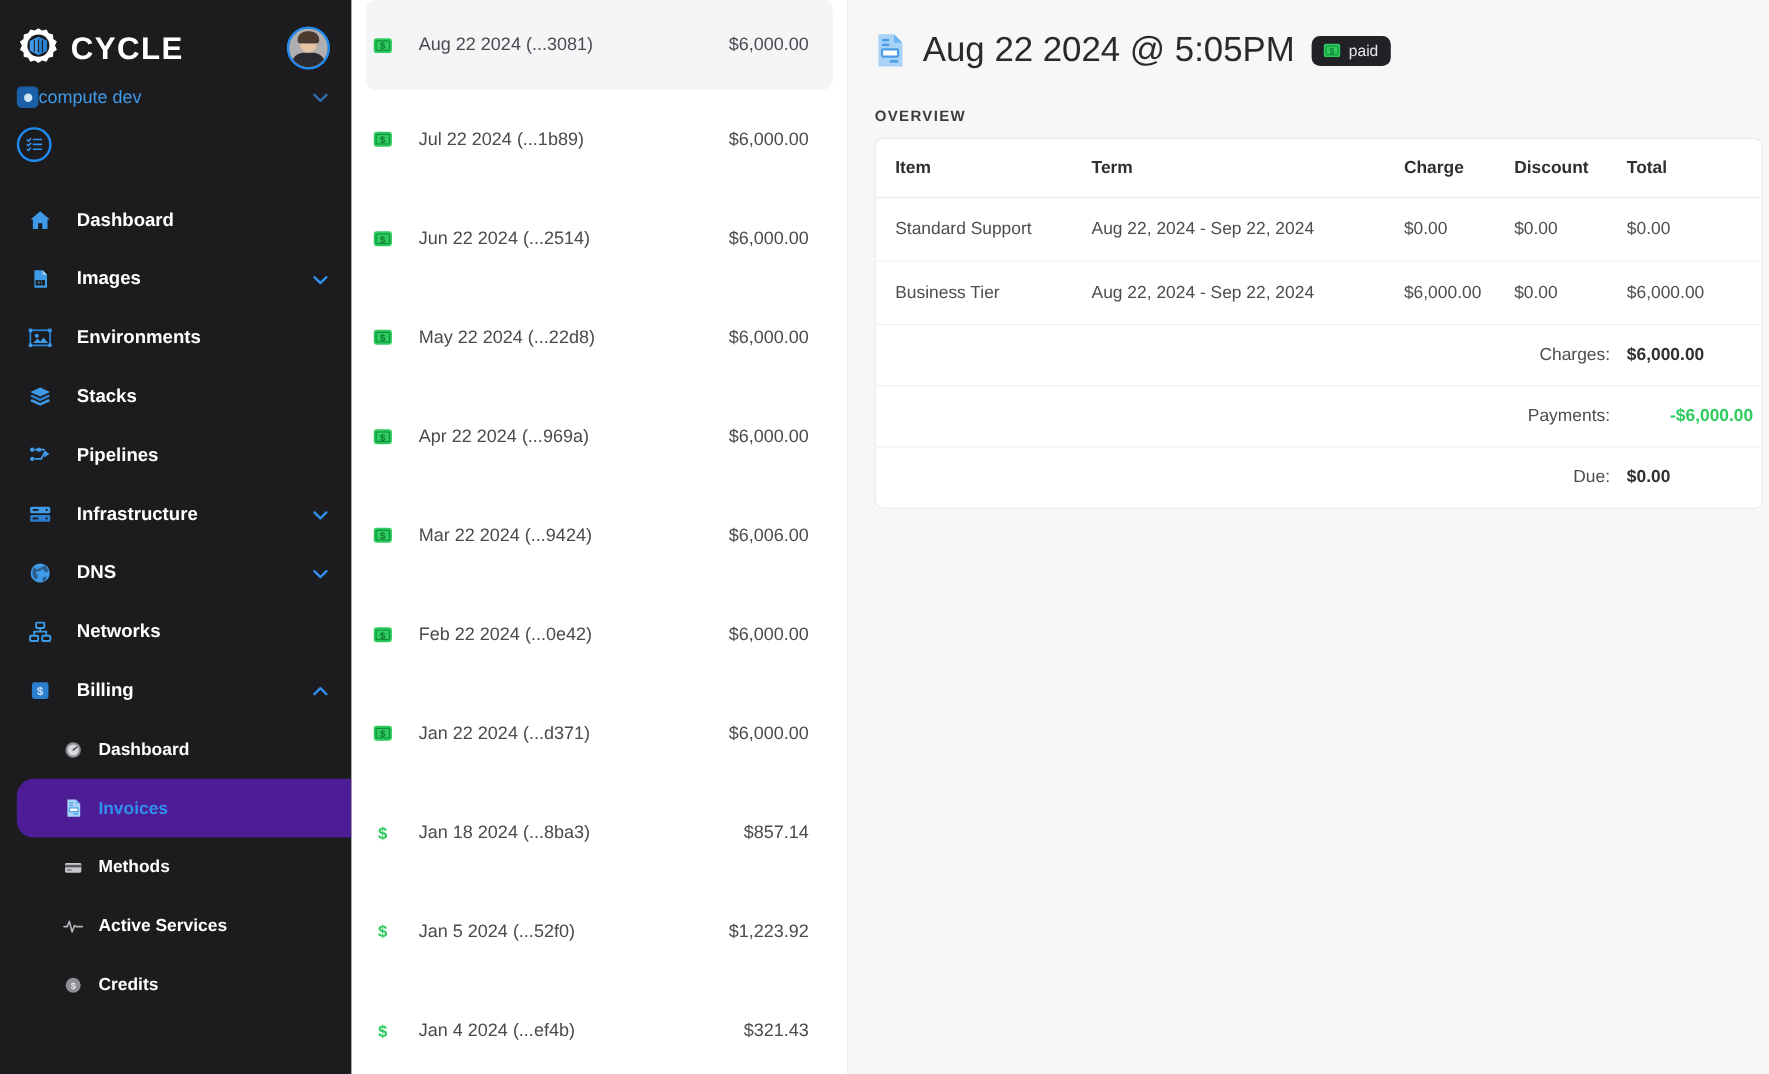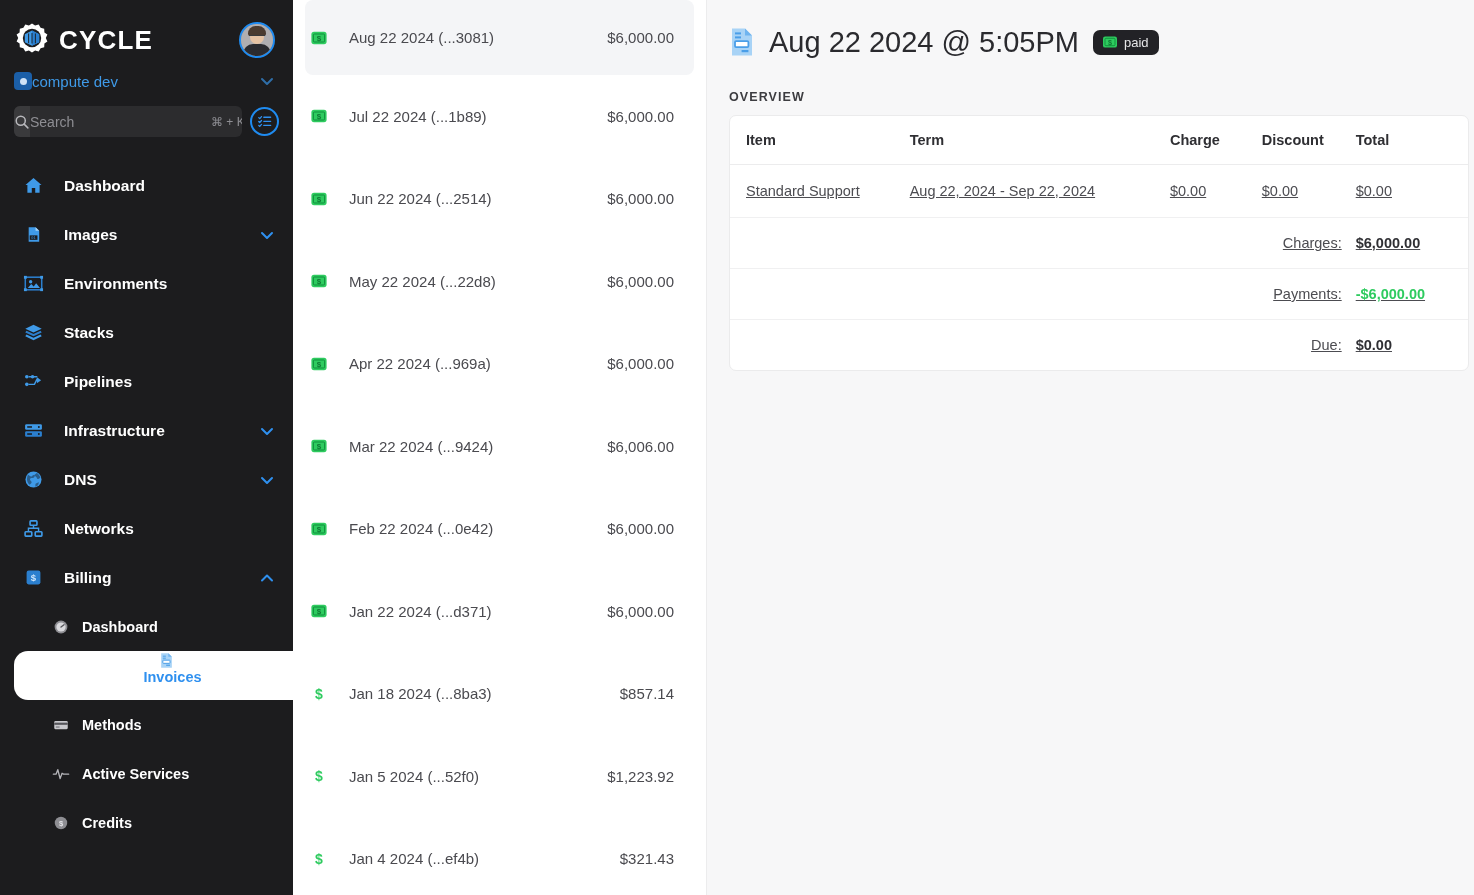--- a/index.html
+++ b/index.html
@@ -65,22 +65,22 @@
   .nav-item .lbl { color: #ffffff; font-size: 15.5px; font-weight: bold; flex: 1;
                    white-space: nowrap; }
   .nav-item.active-parent .lbl { color: #ffffff; }
 
   .sub { }
   .sub-item { display: flex; align-items: center; height: 49px; padding-left: 52px;
               cursor: pointer; position: relative; }
   .sub-item .ico { width: 18px; flex: 0 0 18px; display: flex; align-items: center;
                    justify-content: center; margin-right: 12px; }
   .sub-item .lbl { color: #ffffff; font-size: 14.5px; font-weight: bold; }
-  .sub-item.selected { background: #ffffff; border-radius: 14px 0 0 14px;
-                       margin-left: 14px; padding-left: 38px; flex-direction: column; }
+  .sub-item.selected { background: #4c1d95; border-radius: 14px 0 0 14px;
+                       margin-left: 14px; padding-left: 38px; }
   .sub-item.selected .lbl { color: #2f90ef; }
 
   
   .listcol { width: 414px; min-width: 414px; height: 895px; background: #ffffff;
              position: relative; overflow: hidden; border-right: 1px solid #ececed; }
   .inv-row { height: 82.5px; display: flex; align-items: center; padding: 0 32px 0 18px;
              cursor: pointer; }
   .inv-row.selected { background: #f4f5f7; border-radius: 8px;
                       margin: 0 12px; padding: 0 20px 0 6px; height: 75px; }
   .inv-badge { width: 16px; height: 16px; flex: 0 0 16px; margin-right: 22px;
@@ -101,31 +101,31 @@
 
   .section-label { color: #3c3c40; font-size: 12.5px; font-weight: bold;
                    letter-spacing: 1.1px; margin-top: 24px; margin-bottom: 11px; }
 
   .card { background: #ffffff; border-radius: 7px; border: 1px solid #ebebec;
           overflow: hidden; width: 740px; }
   table.ov { width: 100%; border-collapse: collapse; table-layout: fixed; }
   table.ov th { text-align: left; font-size: 14.5px; color: #2f2f33; font-weight: bold;
                 padding: 16px 0 16px 0; border-bottom: 1px solid #ececed; }
   table.ov td { font-size: 14.5px; color: #4c4c51; padding: 18px 0 18px 0;
-                border-bottom: 1px solid #f0f0f1; text-decoration: underline; }
+                border-bottom: 1px solid #f0f0f1; }
   .c-item { width: 176px; padding-left: 16px !important; }
   .c-term { width: 255px; }
   .c-charge { width: 90px; }
   .c-disc { width: 92px; }
   .c-total { width: 110px; }
   tr.sum td { border-bottom: 1px solid #f0f0f1; padding: 17px 0; }
   tr.sum.last td { border-bottom: 0; }
   .sum-label { text-align: right; color: #4c4c51; font-size: 14.5px; padding-right: 14px !important; }
   .sum-val { font-weight: bold; color: #2f2f33; font-size: 14.5px; }
-  .sum-val.green { color: #2ecb5f; }
+  .sum-val.green { color: #2ecb5f; margin-left: 36px; }
 </style>
 </head>
 <body>
 
 <div class="app">
 
   <aside class="sidebar">
 
     <div class="sb-top">
       <div class="logo-wrap">
@@ -155,30 +155,20 @@
         </span>
       <span class="ctx-label">compute dev</span>
       <span class="chev">
         <svg viewBox="0 0 16 16" width="16" height="16">
             <path d="M3 6l5 5 5-5" fill="none" stroke="#2f6ea8" stroke-width="2" stroke-linecap="round" stroke-linejoin="round"></path>
           </svg>
       </span>
     </div>
 
     <div class="search-row">
-      <div class="search-box">
-        <span class="search-ico-cell">
-          <svg viewBox="0 0 18 18" width="16" height="16">
-              <circle cx="7.6" cy="7.6" r="5.1" fill="none" stroke="#b9b9bd" stroke-width="1.7"></circle>
-              <path d="M11.4 11.4L15.6 15.6" stroke="#b9b9bd" stroke-width="1.7" stroke-linecap="round"></path>
-            </svg>
-        </span>
-        <input class="search-input" value="" placeholder="Search" style="">
-        <span class="search-kbd">⌘ + K</span>
-      </div>
       <div class="list-btn">
         <svg viewBox="0 0 20 20" width="17" height="17">
           <path d="M3.2 5.4l1.2 1.2 2.1-2.4M3.2 10.0l1.2 1.2 2.1-2.4M3.2 14.6l1.2 1.2 2.1-2.4" fill="none" stroke="#2f90ef" stroke-width="1.5" stroke-linecap="round" stroke-linejoin="round"></path>
           <path d="M9.2 5.0h8M9.2 9.8h8M9.2 14.6h8" stroke="#2f90ef" stroke-width="1.6" stroke-linecap="round"></path>
         </svg>
       </div>
     </div>
 
     <nav class="nav">
 
@@ -530,20 +520,27 @@
           </tr>
         </thead>
         <tbody>
           <tr>
             <td class="c-item">Standard Support</td>
             <td class="c-term">Aug 22, 2024 - Sep 22, 2024</td>
             <td class="c-charge">$0.00</td>
             <td class="c-disc">$0.00</td>
             <td class="c-total">$0.00</td>
           </tr>
+          <tr>
+            <td class="c-item">Business Tier</td>
+            <td class="c-term">Aug 22, 2024 - Sep 22, 2024</td>
+            <td class="c-charge">$6,000.00</td>
+            <td class="c-disc">$0.00</td>
+            <td class="c-total">$6,000.00</td>
+          </tr>
           <tr class="sum">
             <td colspan="4" class="sum-label">Charges:</td>
             <td class="c-total"><span class="sum-val">$6,000.00</span></td>
           </tr>
           <tr class="sum">
             <td colspan="4" class="sum-label">Payments:</td>
             <td class="c-total"><span class="sum-val green">-$6,000.00</span></td>
           </tr>
           <tr class="sum last">
             <td colspan="4" class="sum-label">Due:</td>

